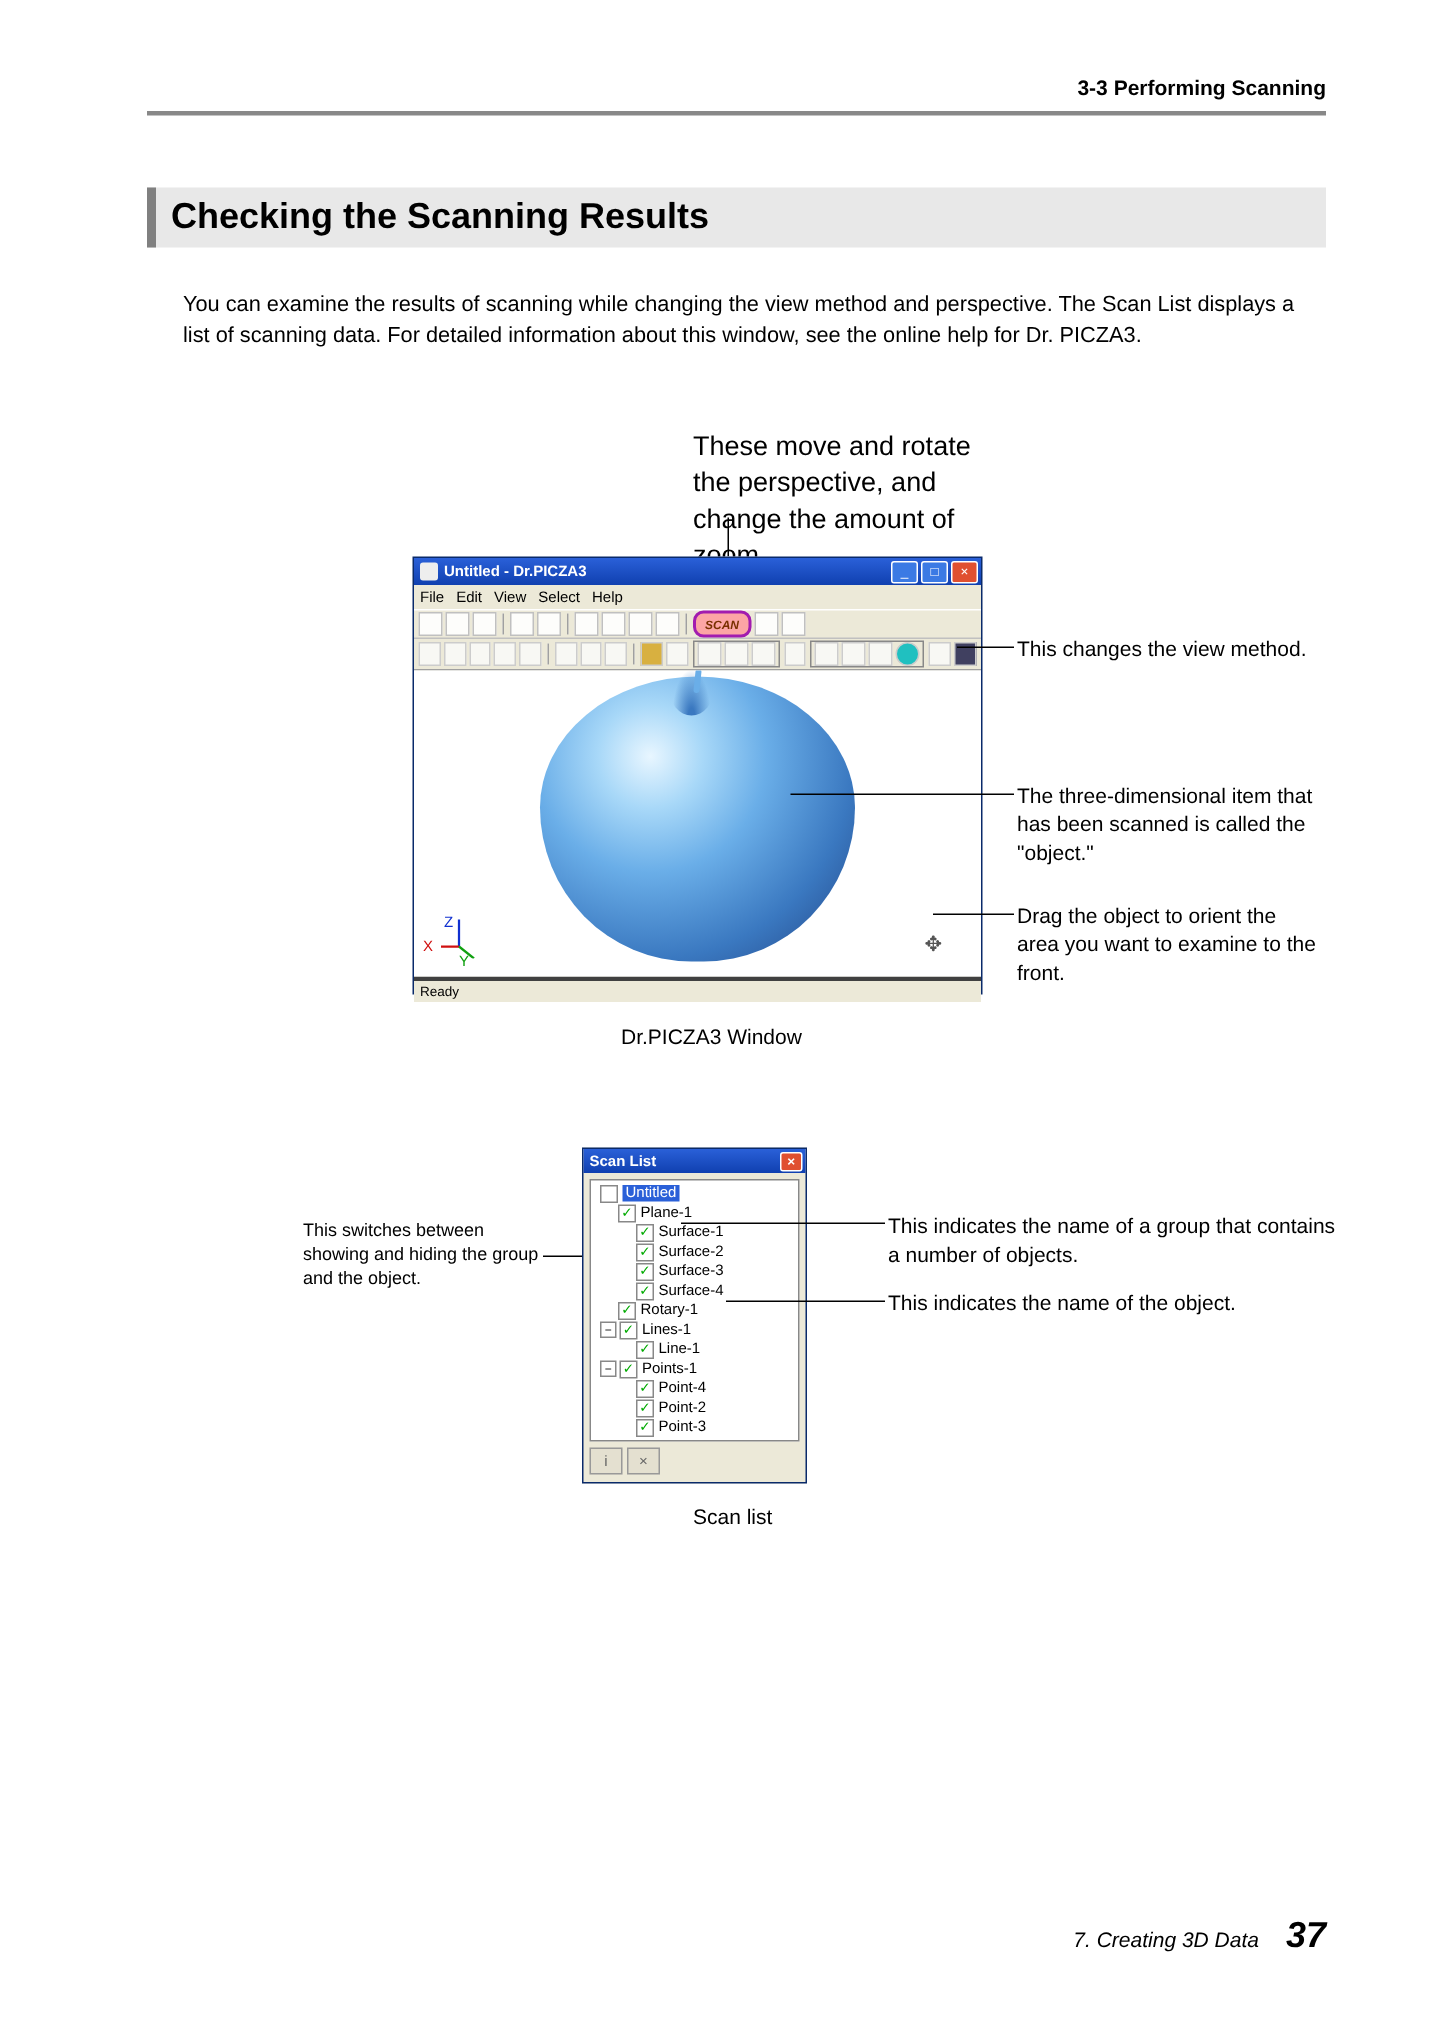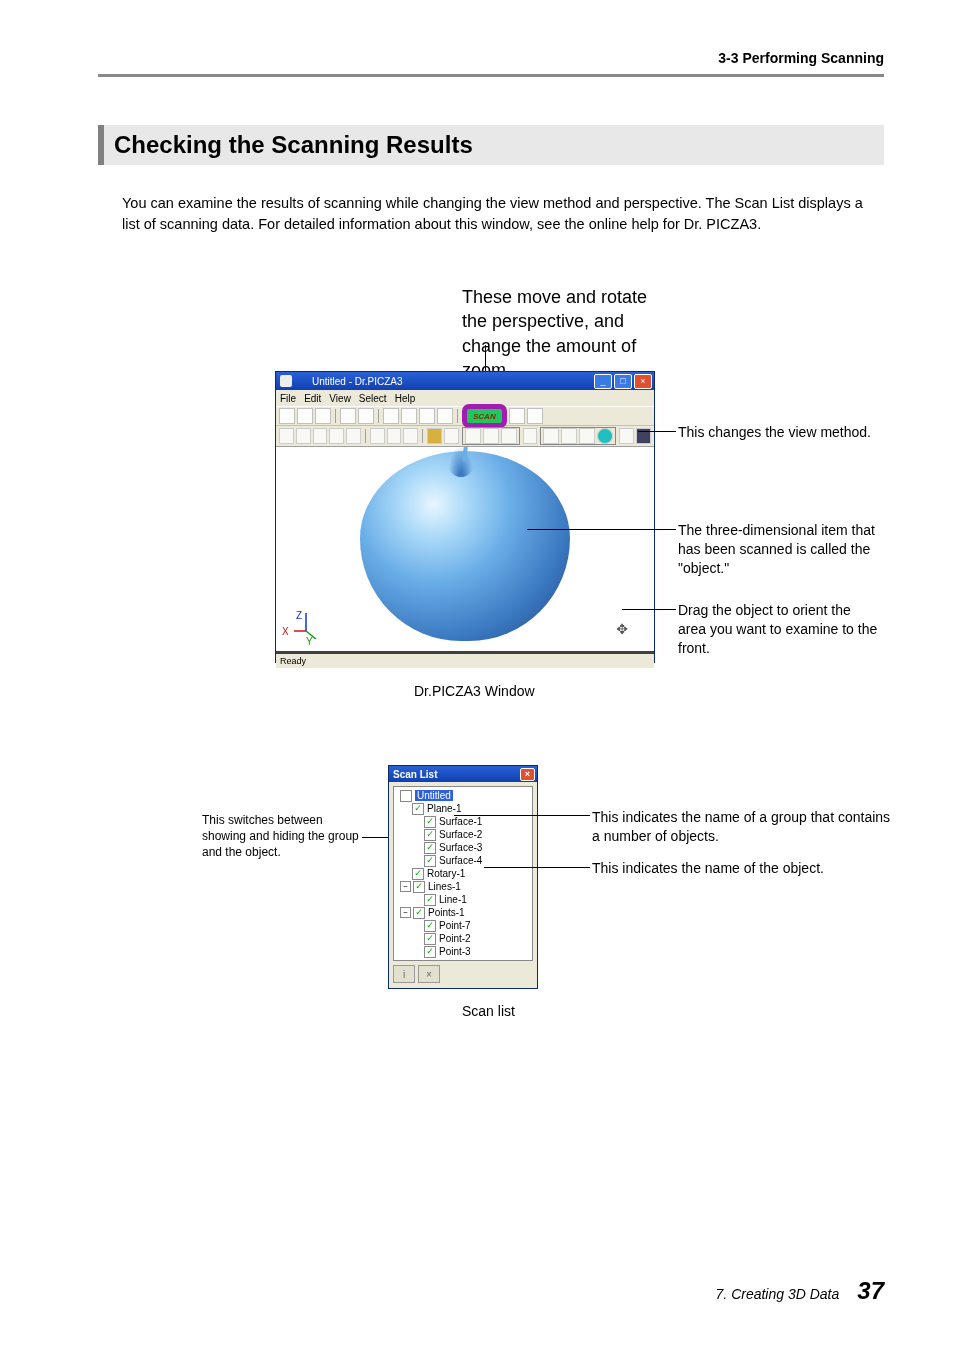--- a/index.html
+++ b/index.html
@@ -84,22 +84,21 @@
   .titlebar-icon {
     width: 12px;
     height: 12px;
     background: #eee;
     margin-right: 4px;
     display: inline-block;
     border-radius: 2px;
   }
   .titlebar-text {
     flex: 1;
-    font-weight: normal;
-    margin-left: 16px;
+    font-weight: bold;
   }
   .winbtn {
     width: 16px;
     height: 13px;
     margin-left: 2px;
     border: 1px solid #fff;
     border-radius: 2px;
     display: inline-flex;
     align-items: center;
     justify-content: center;
@@ -140,22 +139,22 @@
   .tbtn.sep {
     width: 0;
     border: none;
     border-left: 1px solid #a0a0a0;
     height: 14px;
     margin: 0 2px;
   }
   .scan-btn {
     height: 14px;
     padding: 0 6px;
-    border: 5px solid #a21caf;
-    background: #22c55e;
+    border: 2px solid #a21caf;
+    background: #fca5a5;
     border-radius: 7px;
     font-size: 8px;
     font-weight: bold;
     font-style: italic;
     color: #7a3000;
     display: flex;
     align-items: center;
   }
   .toolbar2 {
     height: 20px;
@@ -584,21 +583,21 @@
         </div>
         <div class="sl-row">
           <span class="sl-ind w0"></span>
           <span class="sl-expand">−</span>
           <span class="sl-cb">✓</span>
           <span>Points-1</span>
         </div>
         <div class="sl-row">
           <span class="sl-ind w2"></span>
           <span class="sl-cb">✓</span>
-          <span>Point-7</span>
+          <span>Point-4</span>
         </div>
         <div class="sl-row">
           <span class="sl-ind w2"></span>
           <span class="sl-cb">✓</span>
           <span>Point-2</span>
         </div>
         <div class="sl-row">
           <span class="sl-ind w2"></span>
           <span class="sl-cb">✓</span>
           <span>Point-3</span>

